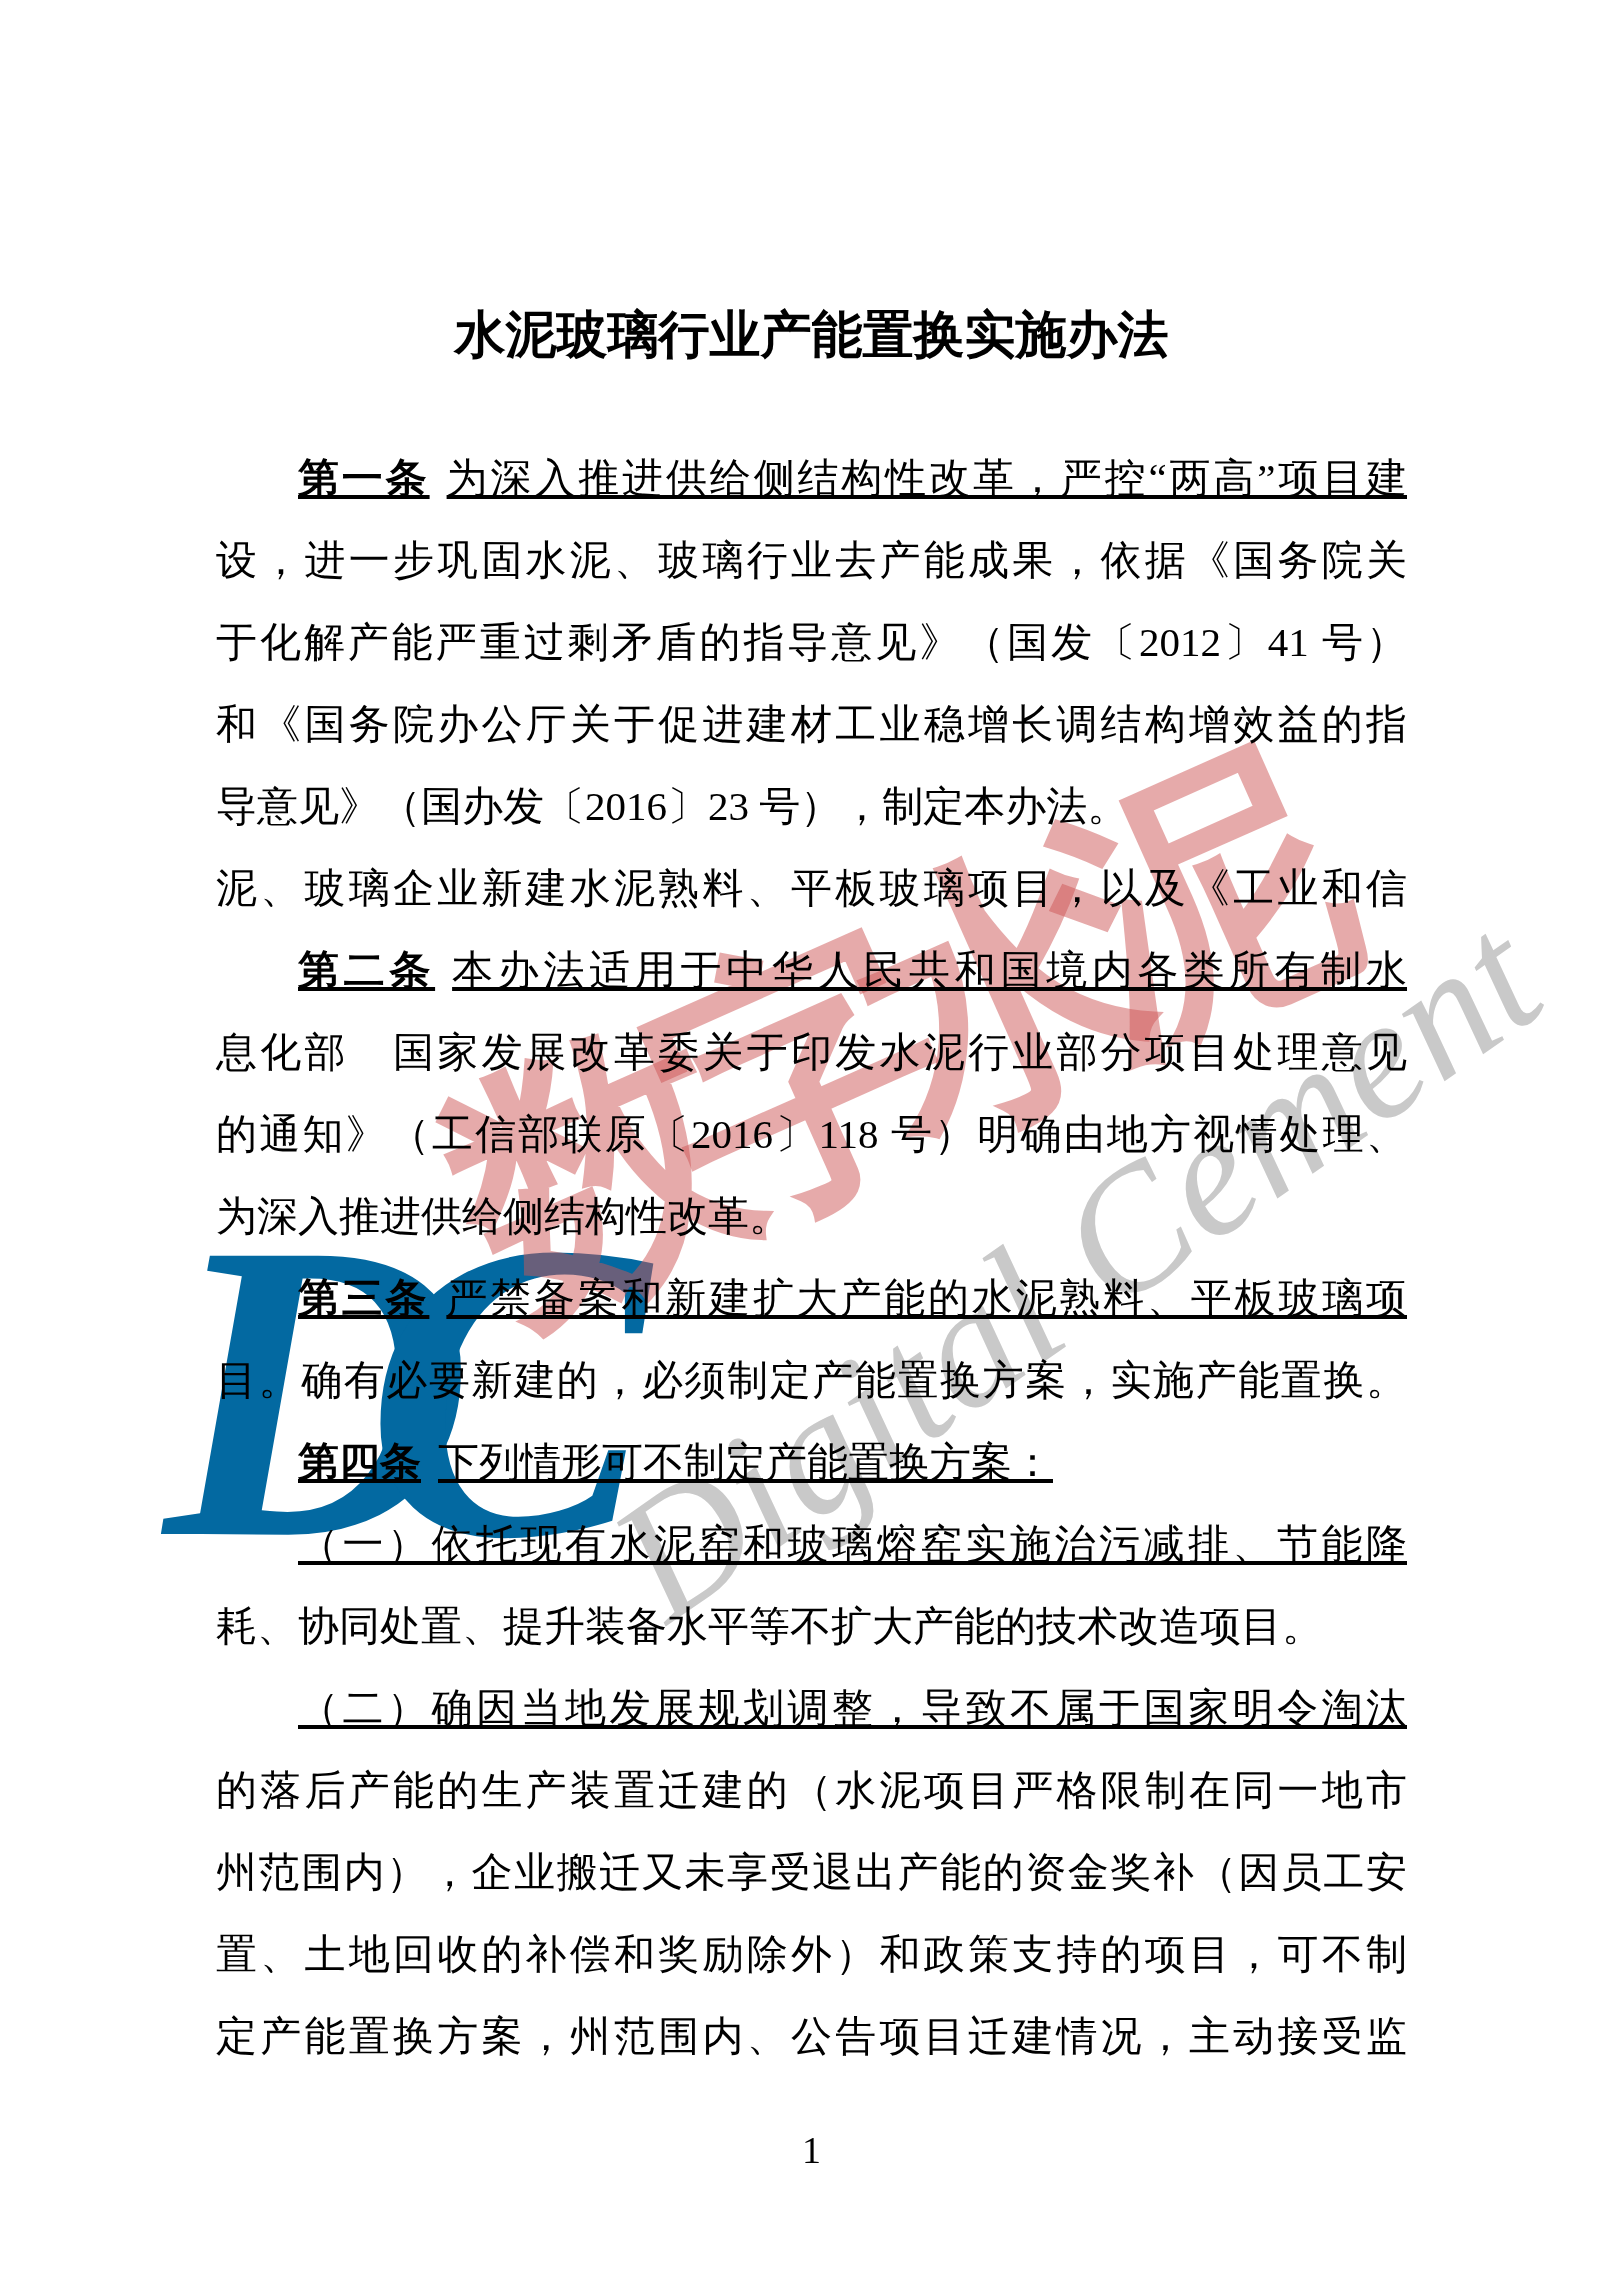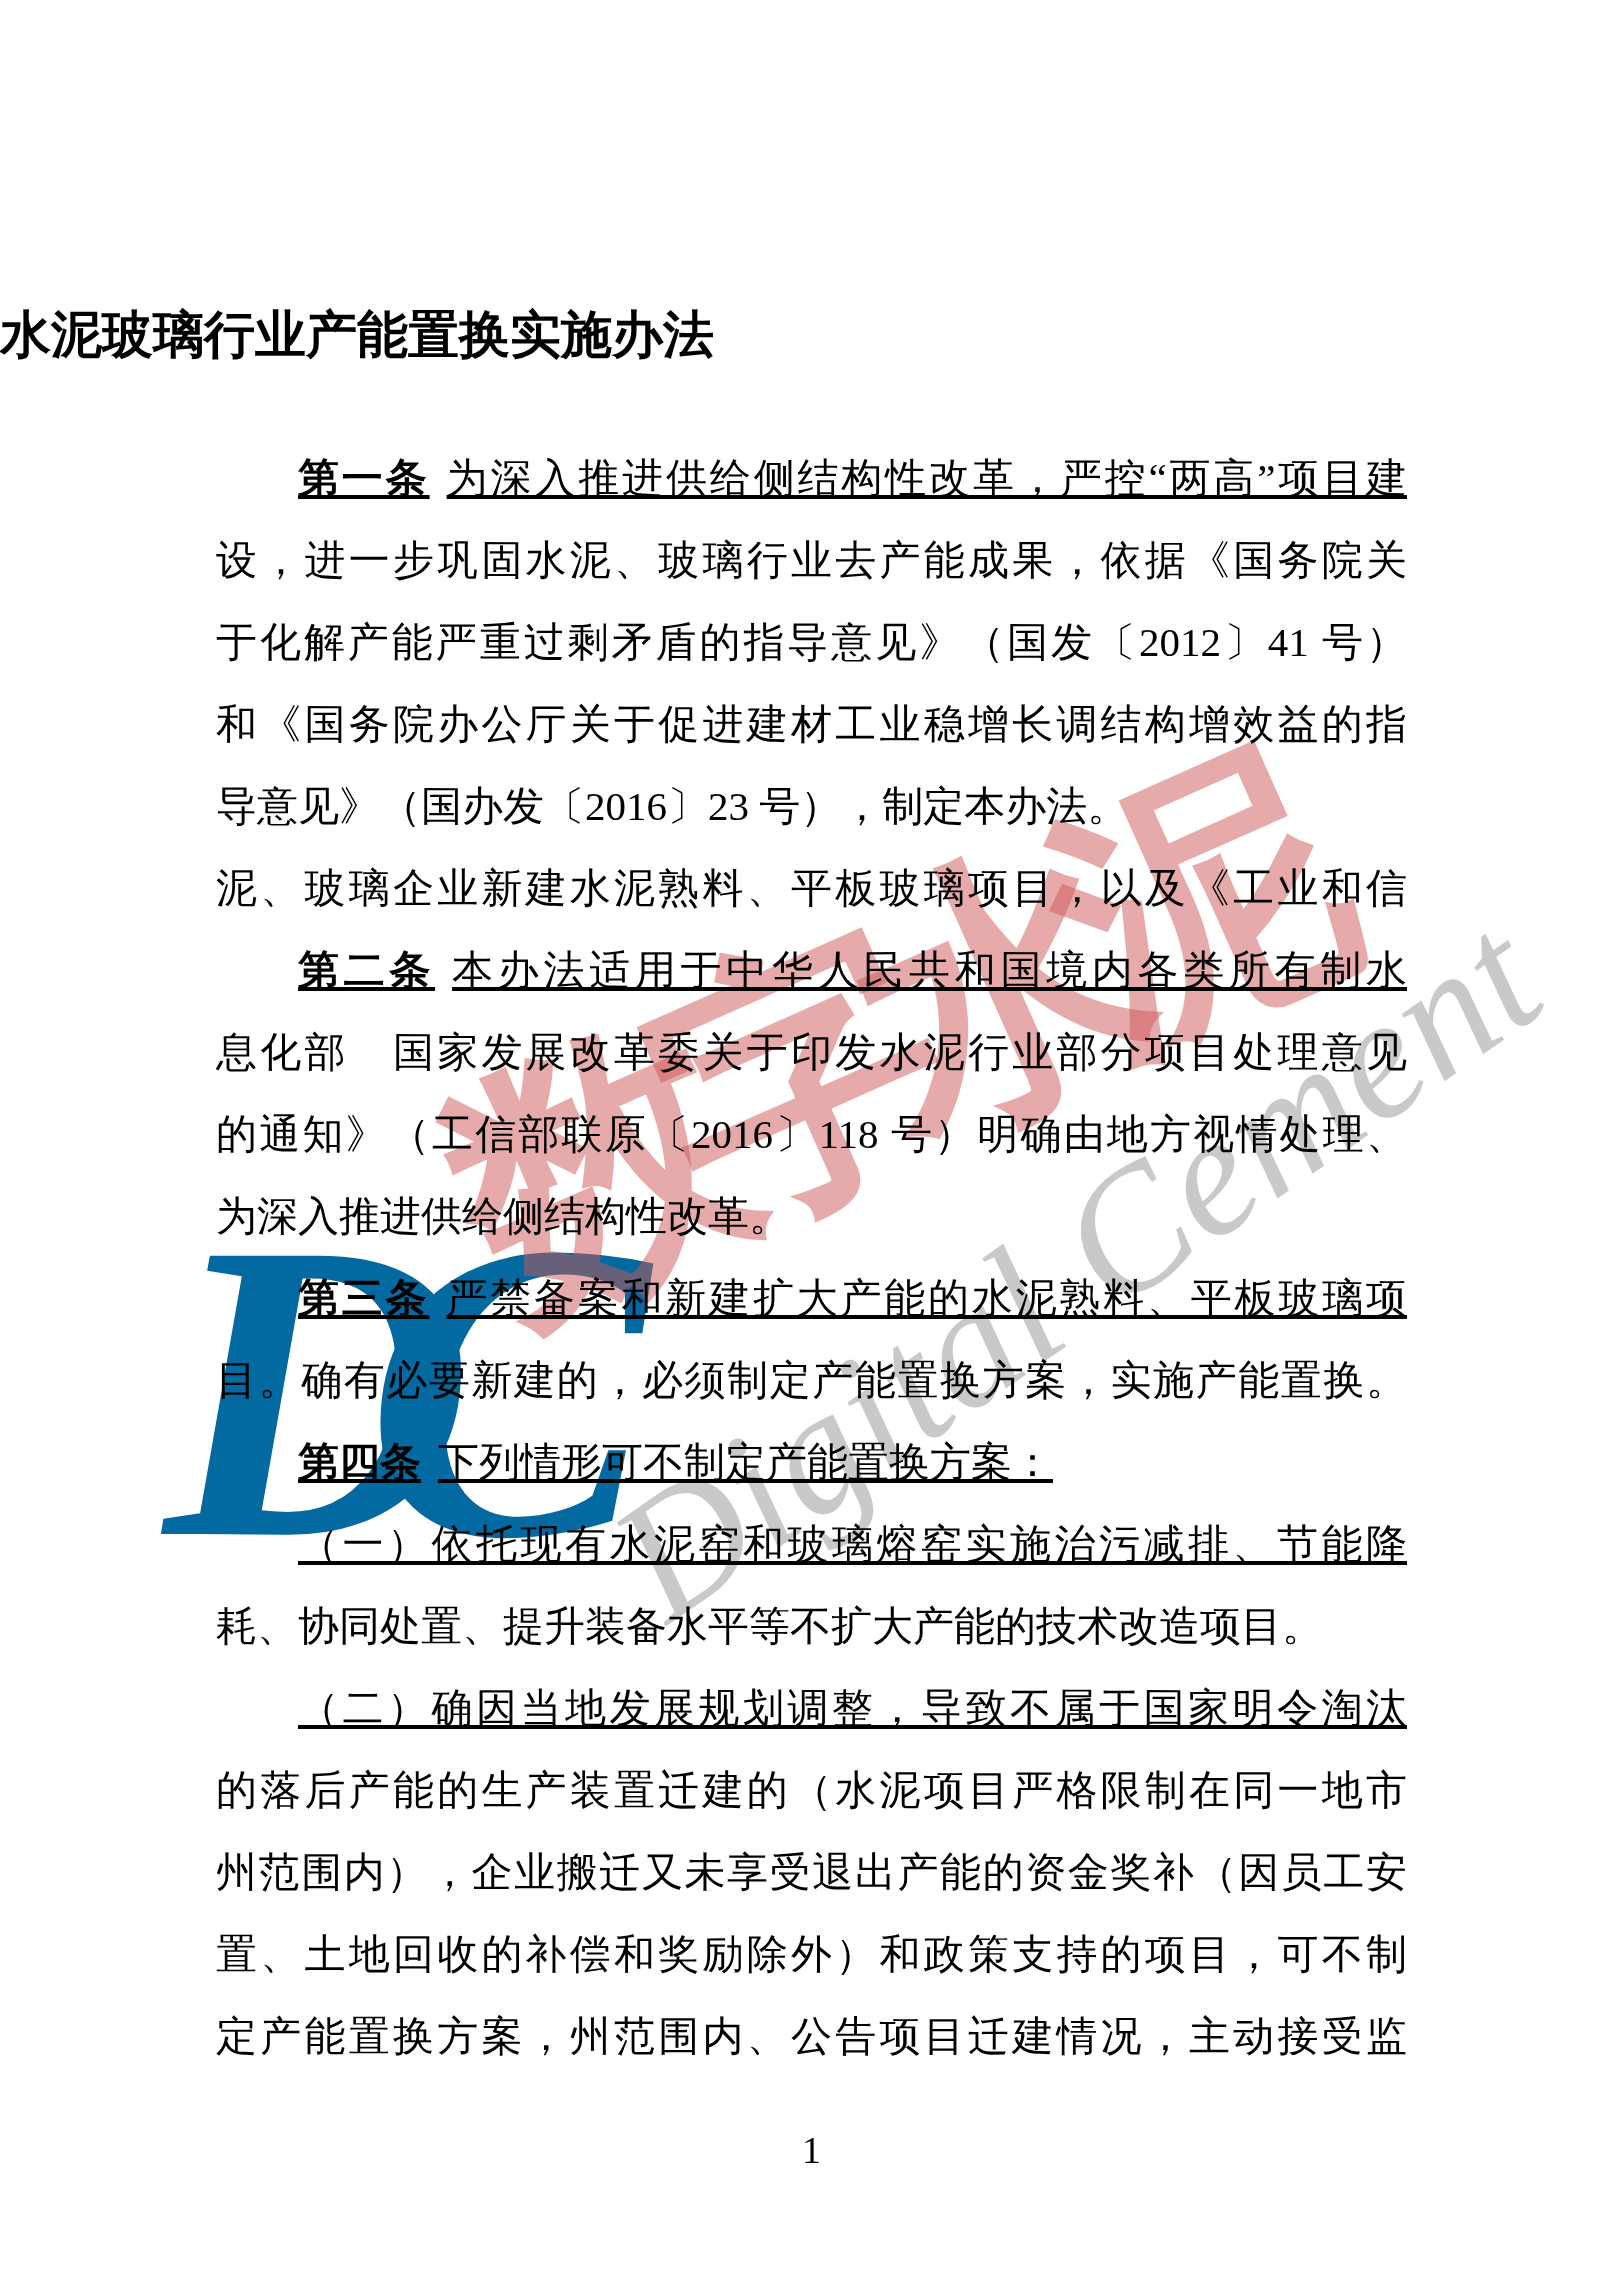--- a/index.html
+++ b/index.html
@@ -50,20 +50,21 @@
     transform: rotate(-35deg);
     transform-origin: center;
   }
 
   
   .title {
     position: absolute;
     left: 0; top: 302px;
     width: 100%;
     margin: 0;
+    text-align: center;
     font-family: "Liberation Sans", "DejaVu Sans", sans-serif;
     font-weight: bold;
     font-size: 51px;
     line-height: 65px;
     z-index: 1;
   }
   .doc-body {
     position: absolute;
     left: 216px; top: 437px;
     width: 1191px;

